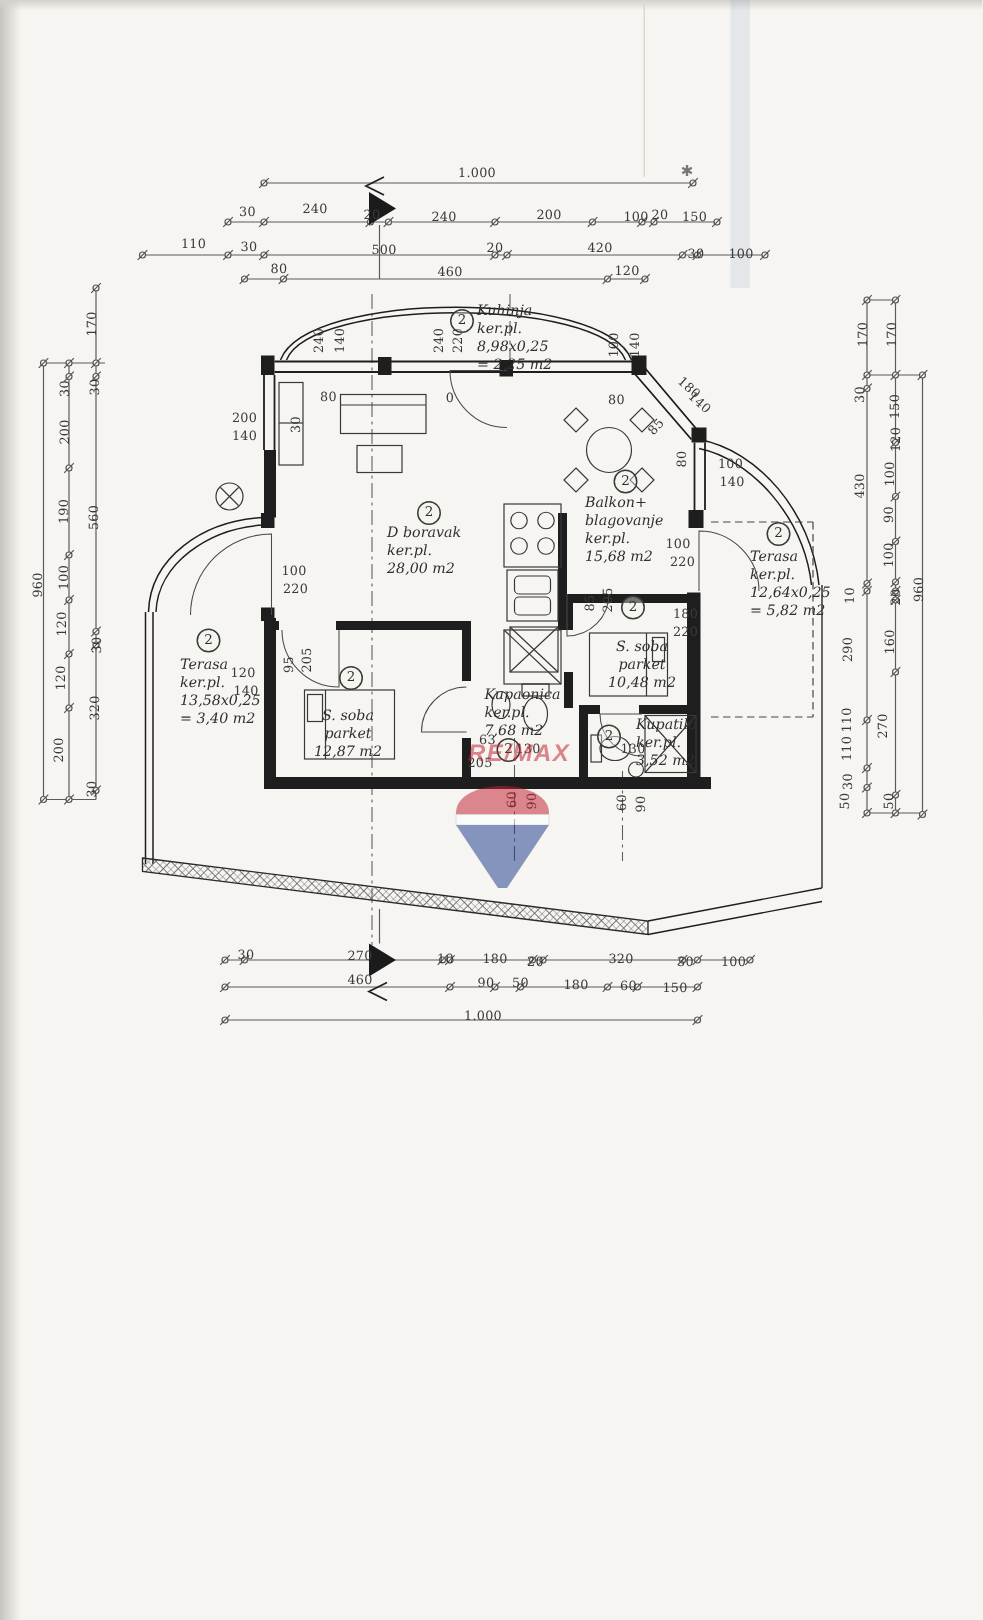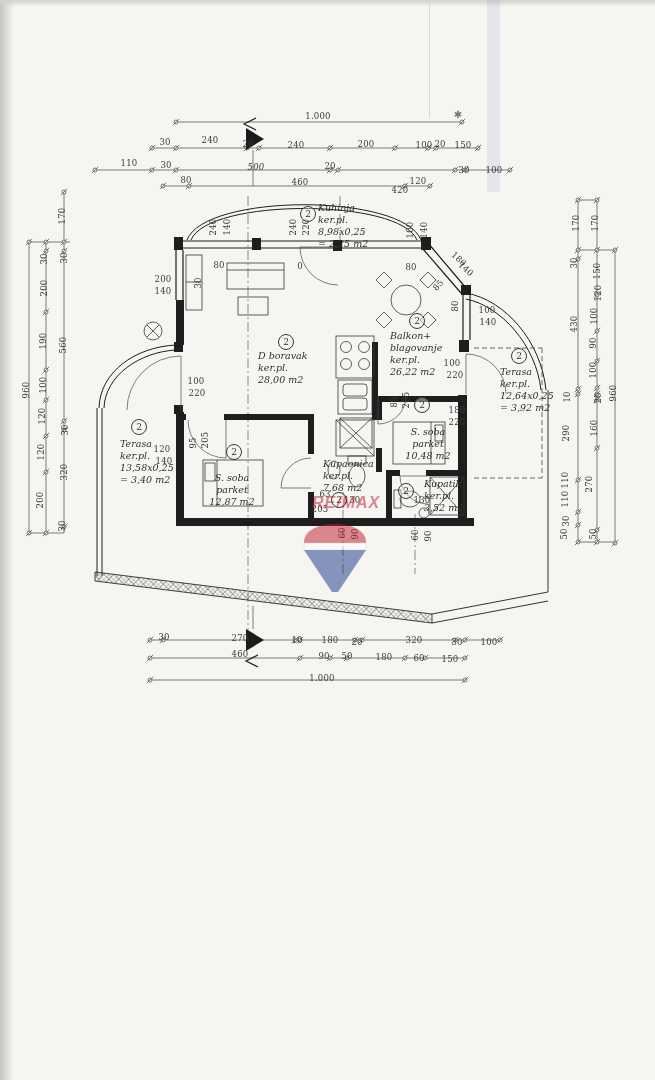--- a/index.html
+++ b/index.html
@@ -263,23 +263,23 @@
       <span class="dim" style="left: 165px; top: 142px;">30</span>
       <span class="dim" style="left: 210px; top: 140px;">240</span>
       <span class="dim" style="left: 248px; top: 144px;">20</span>
       <span class="dim" style="left: 296px; top: 145px;">240</span>
       <span class="dim" style="left: 366px; top: 144px;">200</span>
       <span class="dim" style="left: 424px; top: 145px;">100</span>
       <span class="dim" style="left: 440px; top: 144px;">20</span>
       <span class="dim" style="left: 463px; top: 145px;">150</span>
       <span class="dim" style="left: 129px; top: 163px;">110</span>
       <span class="dim" style="left: 166px; top: 165px;">30</span>
-      <span class="dim" style="left: 256px; top: 167px; font-style: italic;">500</span>
+      <span class="dim" style="left: 256px; top: 167px;">500</span>
       <span class="dim" style="left: 330px; top: 166px;">20</span>
-      <span class="dim" style="left: 400px; top: 166px; margin-top: 24px;">420</span>
+      <span class="dim" style="left: 400px; top: 166px;">420</span>
       <span class="dim" style="left: 464px; top: 170px;">30</span>
       <span class="dim" style="left: 494px; top: 170px;">100</span>
       <span class="dim" style="left: 186px; top: 180px;">80</span>
       <span class="dim" style="left: 300px; top: 182px;">460</span>
       <span class="dim" style="left: 418px; top: 181px;">120</span>
       <span class="dim" style="left: 213px; top: 227px; transform: translate(-50%, -50%) rotate(-90deg);">240</span>
       <span class="dim" style="left: 227px; top: 227px; transform: translate(-50%, -50%) rotate(-90deg);">140</span>
       <span class="dim" style="left: 293px; top: 227px; transform: translate(-50%, -50%) rotate(-90deg);">240</span>
       <span class="dim" style="left: 306px; top: 227px; transform: translate(-50%, -50%) rotate(-90deg);">220</span>
       <span class="dim" style="left: 410px; top: 230px; transform: translate(-50%, -50%) rotate(-90deg);">100</span>
@@ -383,28 +383,28 @@
     <span class="circ">2</span>
     <div>D boravak</div>
     <div>ker.pl.</div>
     <div>28,00 m2</div>
   </div>
   <div class="room r-kuhinja">
     <span class="circ">2</span>
     <div>Balkon+</div>
     <div>blagovanje</div>
     <div>ker.pl.</div>
-    <div>26,22 m2</div>
+    <div>15,68 m2</div>
   </div>
   <div class="room r-terasa-r">
     <span class="circ">2</span>
     <div>Terasa</div>
     <div>ker.pl.</div>
     <div>12,64x0,25</div>
-    <div>= 3,92 m2</div>
+    <div>= 5,82 m2</div>
   </div>
   <div class="room r-terasa-l">
     <span class="circ">2</span>
     <div>Terasa</div>
     <div>ker.pl.</div>
     <div>13,58x0,25</div>
     <div>= 3,40 m2</div>
   </div>
   <div class="room r-ssoba-r">
     <span class="circ">2</span>

